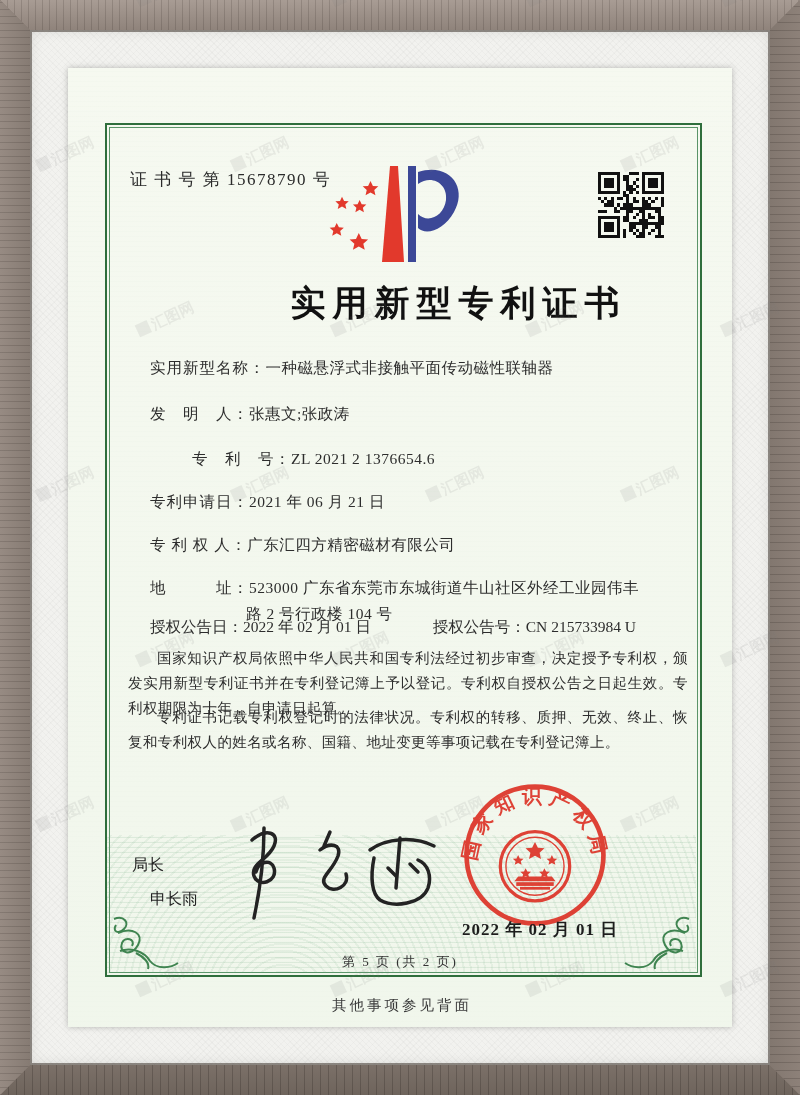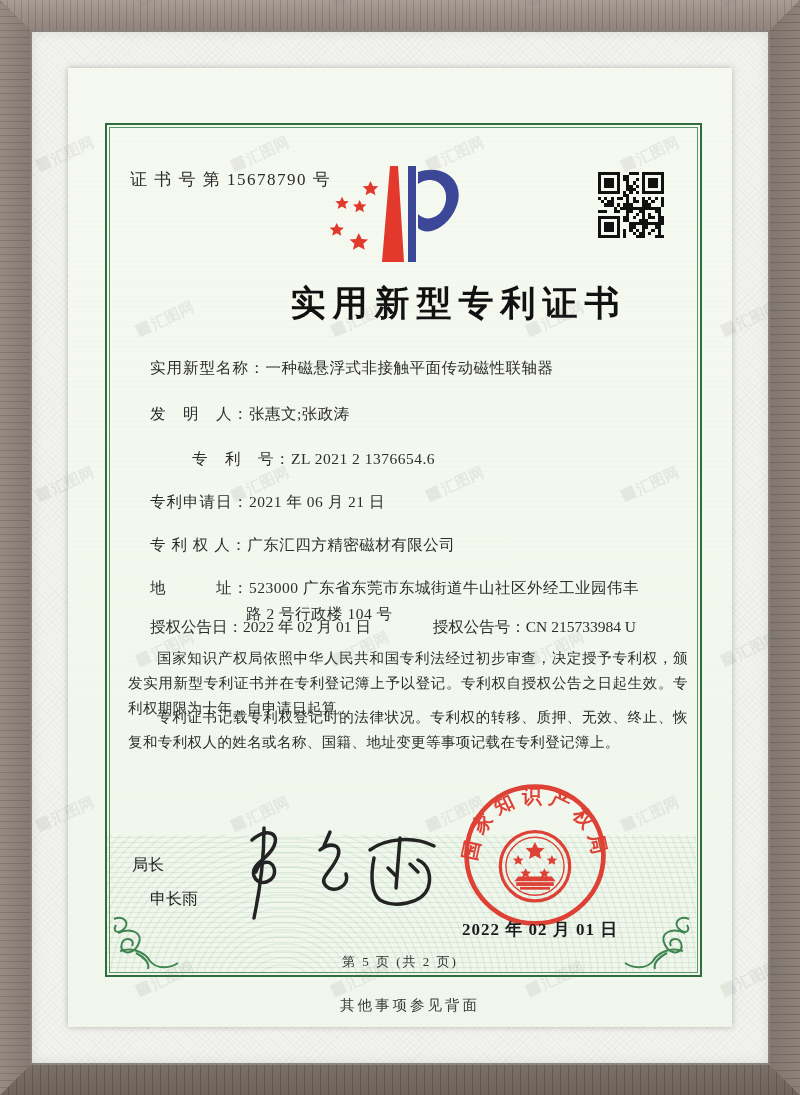--- a/index.html
+++ b/index.html
@@ -69,21 +69,21 @@
 
   .director-title{left:64px;top:787px;font-size:16px;color:#222;}
   .director-name{left:82px;top:821px;font-size:16px;color:#222;}
 
   .guilloche{left:39px;top:767px;width:589px;height:138px;
     background:
       repeating-radial-gradient(circle at 30% 120%,rgba(106,168,124,.10) 0 2px,transparent 2px 7px),
       repeating-linear-gradient(0deg,rgba(106,168,124,.16) 0 1px,transparent 1px 5px);}
 
   .page-info{left:0;width:664px;top:885px;text-align:center;font-size:13px;color:#333;letter-spacing:2px;}
-  .back-note{left:10px;width:664px;top:928px;text-align:center;font-size:14.5px;color:#3a3a3a;letter-spacing:3px;}
+  .back-note{left:2px;width:664px;top:928px;text-align:center;font-size:14.5px;color:#3a3a3a;letter-spacing:3px;}
 
   .seal-date{left:387px;top:850px;width:170px;text-align:center;
     font-size:17px;font-weight:bold;color:#1d1d1d;letter-spacing:1px;}
 
   
   .wm-layer{position:absolute;inset:0;pointer-events:none;z-index:60;overflow:hidden;}
   .wm{position:absolute;transform:rotate(-25deg);color:rgba(125,125,125,.12);
     font-family:"Liberation Sans","DejaVu Sans",sans-serif;font-weight:bold;font-size:15px;
     white-space:nowrap;}
   .wm::before{content:"";display:inline-block;width:13px;height:13px;margin-right:3px;

